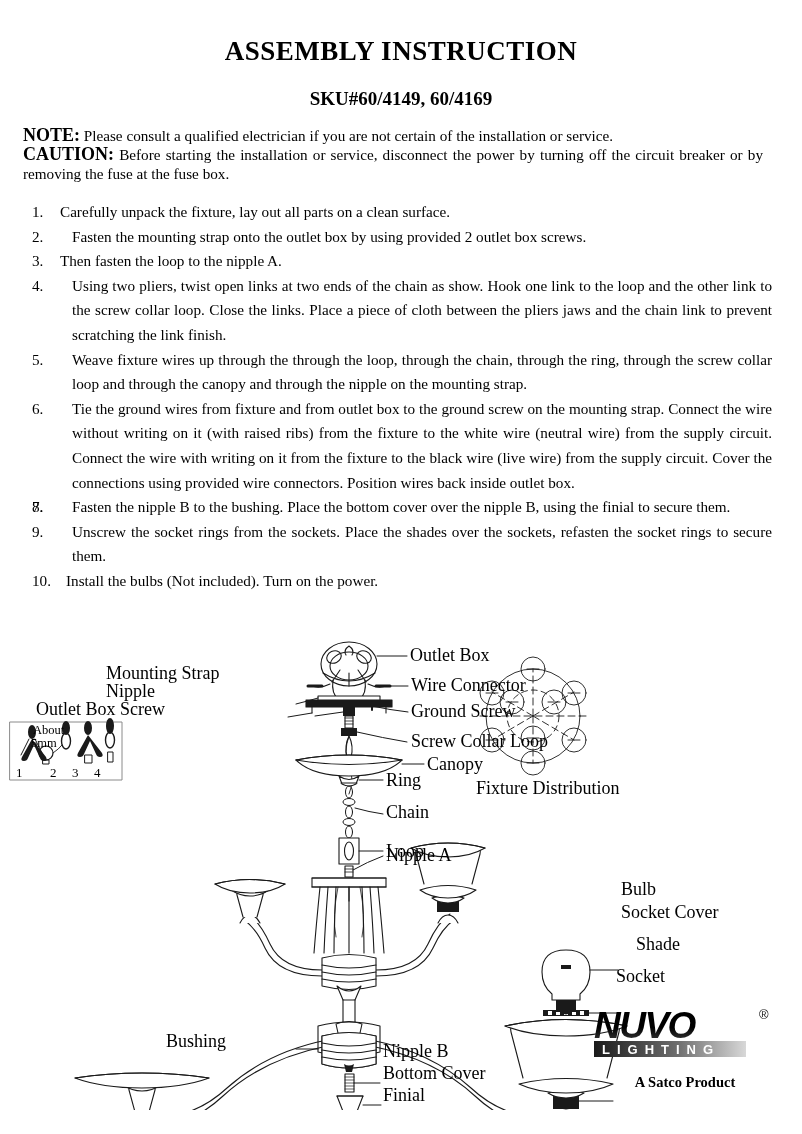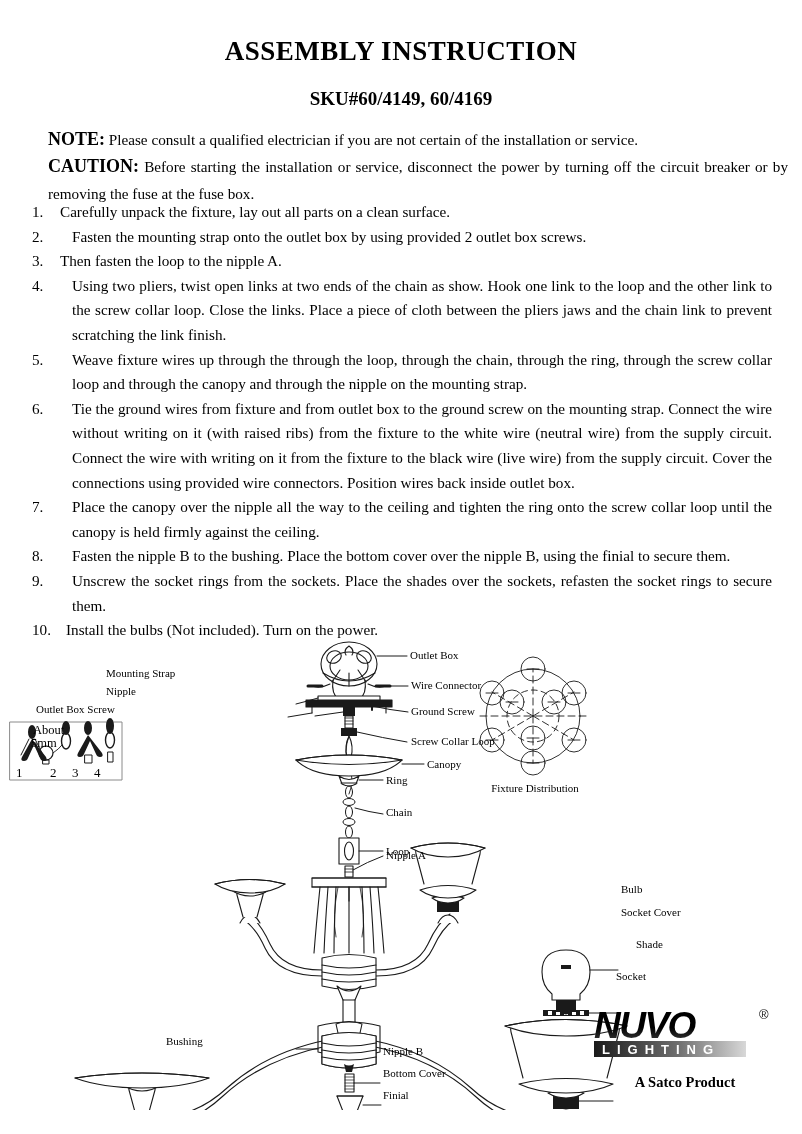--- a/index.html
+++ b/index.html
@@ -2,34 +2,34 @@
 <html><head>
 <meta charset="utf-8">
 <style>
   html,body{margin:0;padding:0;background:#fff;}
   body{width:802px;height:1134px;position:relative;font-family:"Liberation Serif",serif;color:#000;overflow:hidden;}
   .page{position:absolute;left:0;top:0;width:802px;height:1134px;}
 
   .title{position:absolute;left:0;top:36px;width:802px;text-align:center;font-size:27px;font-weight:bold;letter-spacing:.5px;}
   .sku{position:absolute;left:0;top:88px;width:802px;text-align:center;font-size:19px;font-weight:bold;}
 
-  .body-text{position:absolute;left:48px;top:126px;width:740px;font-size:15.2px;line-height:27px;}
+  .body-text{position:absolute;left:23px;top:126px;width:740px;font-size:15.2px;line-height:19px;}
   .lead{font-weight:bold;font-size:18px;}
   .para{margin:0;text-align:justify;}
   .para.nj{text-align:left;}
 
   .steps{position:absolute;left:32px;top:200px;width:740px;font-size:15.2px;line-height:24.6px;}
   .step{position:relative;padding-left:40px;margin:0;text-align:justify;}
   .step.nj{text-align:left;}
   .step .num{position:absolute;left:0;top:0;width:30px;text-align:left;}
   .step .num.wide{width:34px;}
 
   
   .diagram{position:absolute;left:0;top:640px;width:802px;height:470px;}
-  .lbl{position:absolute;font-size:11px;white-space:nowrap;line-height:13.4px;}
+  .lbl{position:absolute;font-size:18px;white-space:nowrap;line-height:13.4px;}
   .lbl.r{text-align:left;}
   .lbl.l{text-align:left;}
   svg{display:block;}
 
   .logo{position:absolute;left:592px;top:1005px;width:186px;height:58px;}
   .logo-sub{position:absolute;left:592px;top:1074px;width:186px;text-align:center;font-size:14.5px;font-weight:bold;}
 </style>
 </head>
 <body>
 
@@ -43,21 +43,21 @@
     <p class="para"><span class="lead">CAUTION:</span><span> Before starting the installation or service, disconnect the power by turning off the circuit breaker or by removing the fuse at the fuse box.</span></p>
   </div>
 
   <div class="steps">
     <p class="step nj" style="padding-left:28px"><span class="num">1.</span><span>Carefully unpack the fixture, lay out all parts on a clean surface.</span></p>
     <p class="step nj"><span class="num">2.</span><span>Fasten the mounting strap onto the outlet box by using provided 2 outlet box screws.</span></p>
     <p class="step nj" style="padding-left:28px"><span class="num">3.</span><span>Then fasten the loop to the nipple A.</span></p>
     <p class="step"><span class="num">4.</span><span>Using two pliers, twist open links at two ends of the chain as show. Hook one link to the loop and the other link to the screw collar loop. Close the links. Place a piece of cloth between the pliers jaws and the chain link to prevent scratching the link finish.</span></p>
     <p class="step"><span class="num">5.</span><span>Weave fixture wires up through the through the loop, through the chain, through the ring, through the screw collar loop and through the canopy and through the nipple on the mounting strap.</span></p>
     <p class="step"><span class="num">6.</span><span>Tie the ground wires from fixture and from outlet box to the ground screw on the mounting strap. Connect the wire without writing on it (with raised ribs) from the fixture to the white wire (neutral wire) from the supply circuit. Connect the wire with writing on it from the fixture to the black wire (live wire) from the supply circuit. Cover the connections using provided wire connectors. Position wires back inside outlet box.</span></p>
-    <p class="step"><span class="num">7.</span><span>Place the canopy over the nipple all the way to the ceiling and tighten the ring onto the screw collar loop until the canopy is held firmly against the ceiling.</span></p>
+    <p class="step"><span class="num">7.</span></p>
     <p class="step nj"><span class="num">8.</span><span>Fasten the nipple B to the bushing. Place the bottom cover over the nipple B, using the finial to secure them.</span></p>
     <p class="step"><span class="num">9.</span><span>Unscrew the socket rings from the sockets. Place the shades over the sockets, refasten the socket rings to secure them.</span></p>
     <p class="step nj" style="padding-left:34px"><span class="num wide">10.</span><span>Install the bulbs (Not included). Turn on the power.</span></p>
   </div>
 
   <div class="diagram">
 
     <svg width="802" height="470" viewBox="0 0 802 470">
       <g fill="none" stroke="#1a1a1a" stroke-width="1.1" stroke-linejoin="round" stroke-linecap="round">
 

